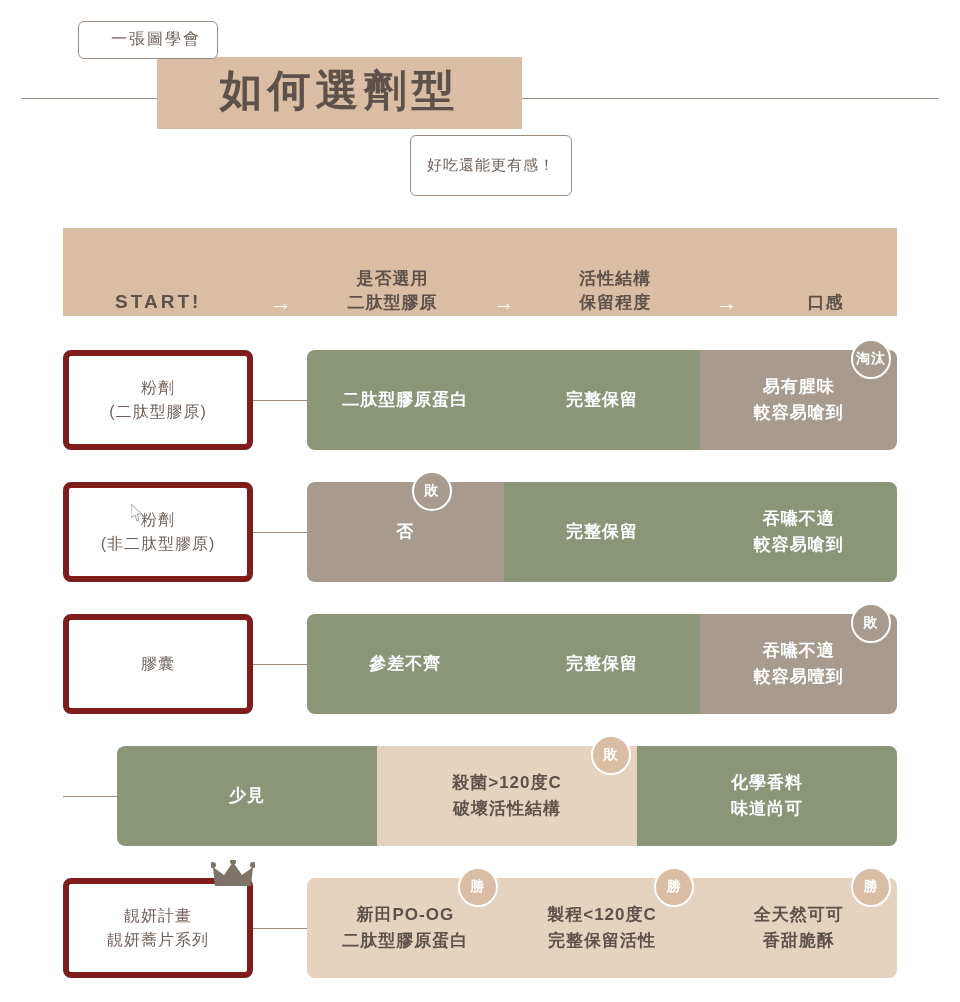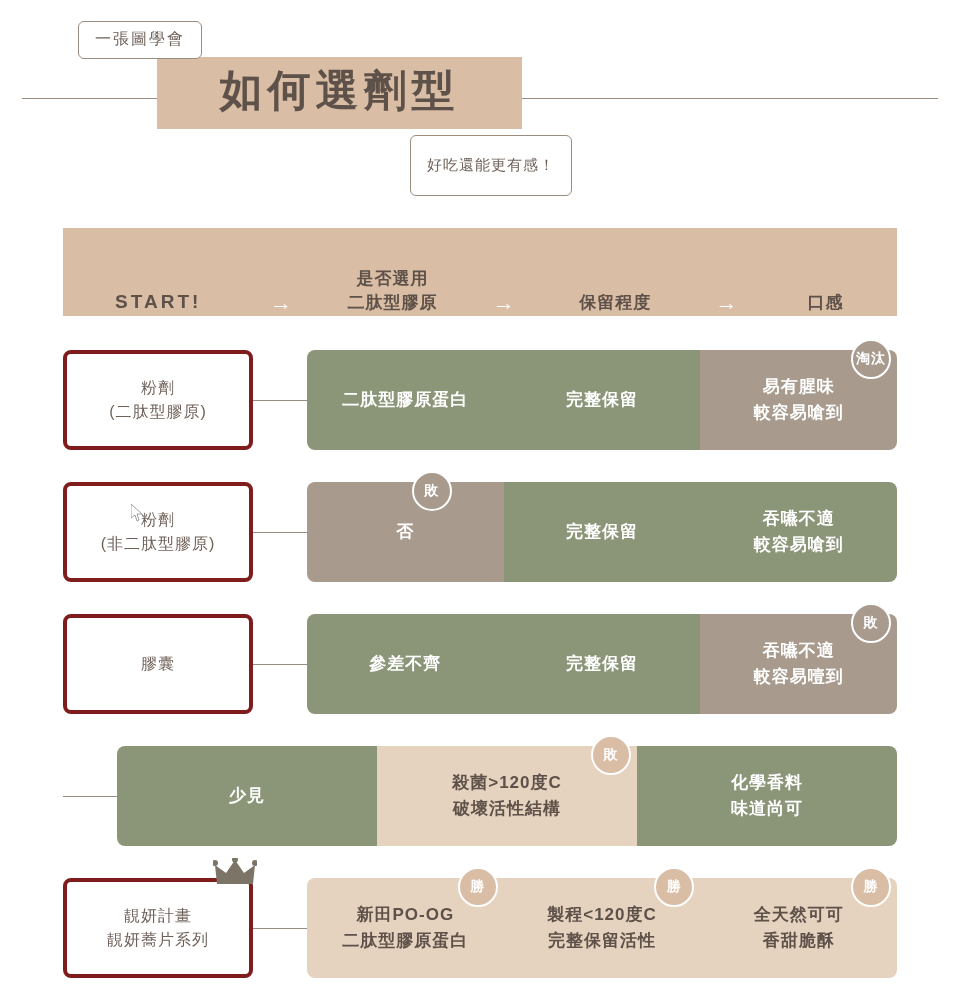--- a/index.html
+++ b/index.html
@@ -24,21 +24,21 @@
   .hr-line {
     position: absolute;
     left: 22px; right: 22px;
     top: 98px;
     height: 1px;
     background: #9b8c80;
   }
   .badge-top {
     position: absolute;
     left: 78px; top: 21px;
-    padding: 7px 16px 8px 16px;
+    padding: 7px 16px 8px 32px;
     border: 1px solid #9b8c80;
     border-radius: 6px;
     background: #ffffff;
     color: #6f6159;
     font-size: 16px;
     letter-spacing: 2px;
     white-space: nowrap;
     z-index: 3;
   }
   .title-block {
@@ -110,21 +110,21 @@
   .row {
     position: absolute;
     left: 63px;
     width: 834px;
     height: 100px;
     display: flex;
     align-items: stretch;
   }
   .row-label {
     width: 190px;
-    border: 4px solid #7f1d1d;
+    border: 6px solid #7f1d1d;
     border-radius: 8px;
     background: #ffffff;
     display: flex;
     flex-direction: column;
     align-items: center;
     justify-content: center;
     color: #6f6159;
     font-size: 16px;
     line-height: 1.5;
     letter-spacing: 1px;
@@ -218,20 +218,21 @@
 
   <div class="flowbar">
     <div class="flow-cell flow-start">START!</div>
     <div class="flow-arrow">→</div>
     <div class="flow-cell flow-c1">
       <div>是否選用</div>
       <div>二肽型膠原</div>
     </div>
     <div class="flow-arrow">→</div>
     <div class="flow-cell flow-c2">
+      <div>活性結構</div>
       <div>保留程度</div>
     </div>
     <div class="flow-arrow">→</div>
     <div class="flow-cell flow-c3">口感</div>
   </div>
 
   <div class="row" style="top:350px;">
     <div class="row-label">
       <div>粉劑</div>
       <div>(二肽型膠原)</div>

